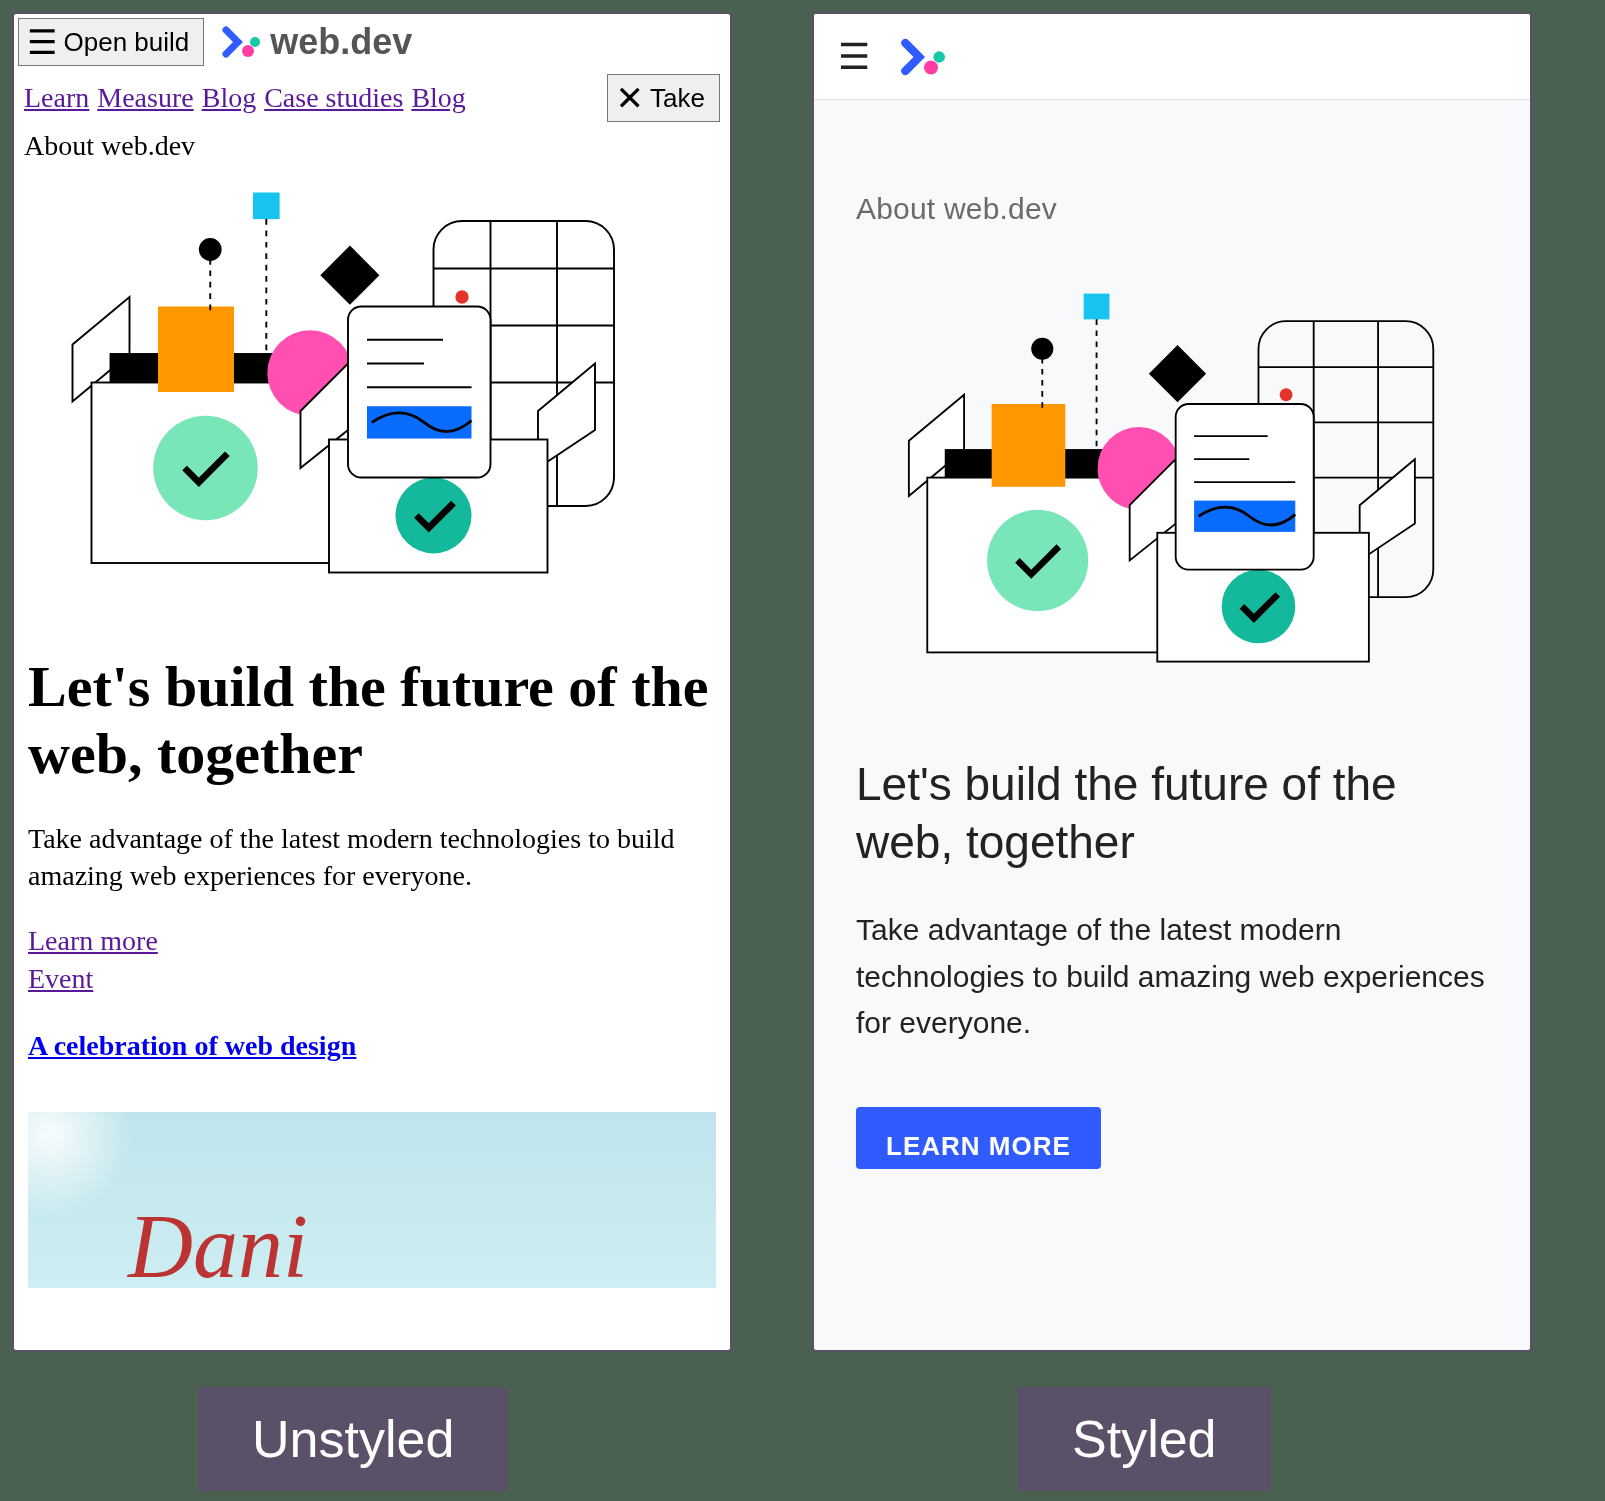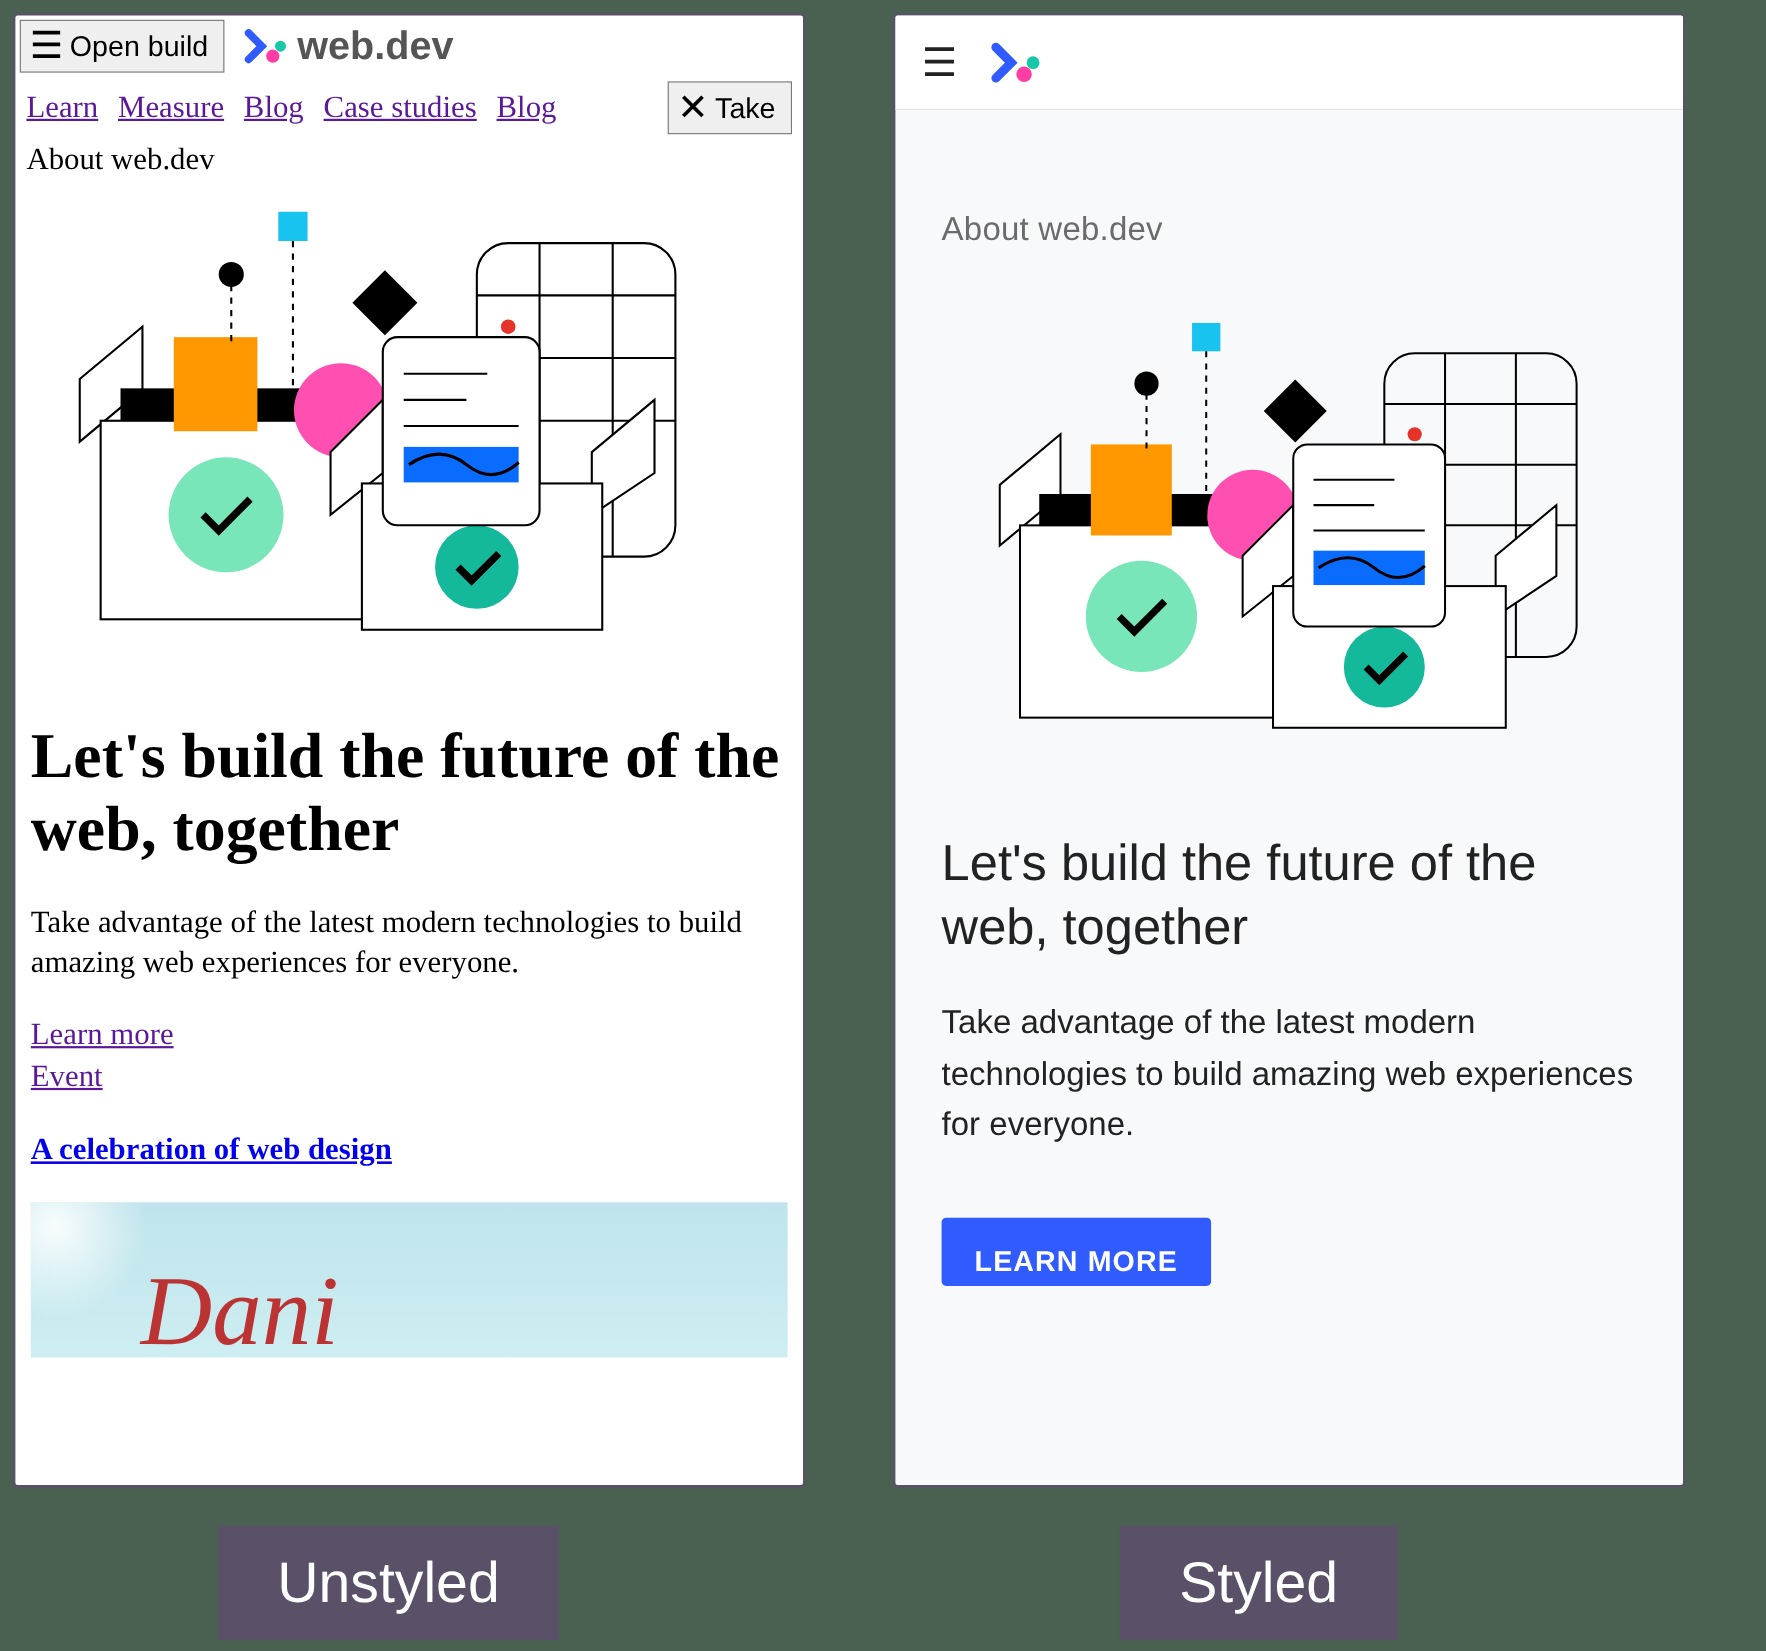--- a/index.html
+++ b/index.html
@@ -41,32 +41,32 @@
   .u-btn {
     display: inline-flex; align-items: center; gap: 6px;
     background: #efefef; border: 1.5px solid #777;
     padding: 6px 14px 6px 8px; font-size: 26px;
     font-family: Arial, sans-serif;
   }
   .u-menuicon, .u-xicon { font-size: 34px; line-height: 1; }
   .u-logo { display: inline-flex; align-items: center; gap: 6px; margin-left: 10px; }
   .u-logotext { font-family: Arial,sans-serif; color:#555; font-size: 36px; font-weight: bold; }
   .u-navrow {
-    padding: 4px 10px; display: flex; align-items: center; flex-wrap: wrap; gap: 12px;
+    padding: 4px 10px; display: flex; align-items: center; flex-wrap: wrap; gap: 2px;
   }
   .u-link { color: #5a189a; text-decoration: underline; font-size: 28px; margin-right: 6px; }
   .u-close { margin-left: auto; }
   .u-sub { font-size: 28px; padding: 4px 10px 2px; }
   .u-h1 { font-size: 58px; font-weight: 800; padding: 30px 14px 10px; line-height: 1.15; font-family: Georgia, serif;}
   .u-p  { font-size: 28px; padding: 24px 14px 10px; line-height: 1.3; }
   .u-linkblock { padding: 18px 14px 6px; }
   .u-linkblock a { display: block; color:#5a189a; text-decoration: underline; font-size: 28px; line-height: 1.35;}
   .u-h2 { font-size: 28px; font-weight: 800; padding: 26px 14px 10px; color:#5a189a; text-decoration: underline; font-family: Georgia, serif;}
   .u-imgstub {
-    margin: 21px 14px 0; height: 141px; background: linear-gradient(#bfe4ec, #cdeef2);
+    margin: 40px 14px 0; height: 176px; background: linear-gradient(#bfe4ec, #cdeef2);
     position: relative; overflow: hidden;
   }
   .u-imgstub::before{
     content:""; position:absolute; left:-20px; top:-20px; width:140px; height:140px;
     background: radial-gradient(circle at 30% 30%, rgba(255,255,255,.9), rgba(255,255,255,0) 60%);
   }
   .u-imgstub .script { position:absolute; left:100px; bottom:-10px; font-family: cursive; color:#b33; font-size:90px; font-style:italic;}
   .unstyled-panel .illustration { margin-left: 30px; transform: scale(0.95); transform-origin: top left; }
 
   

